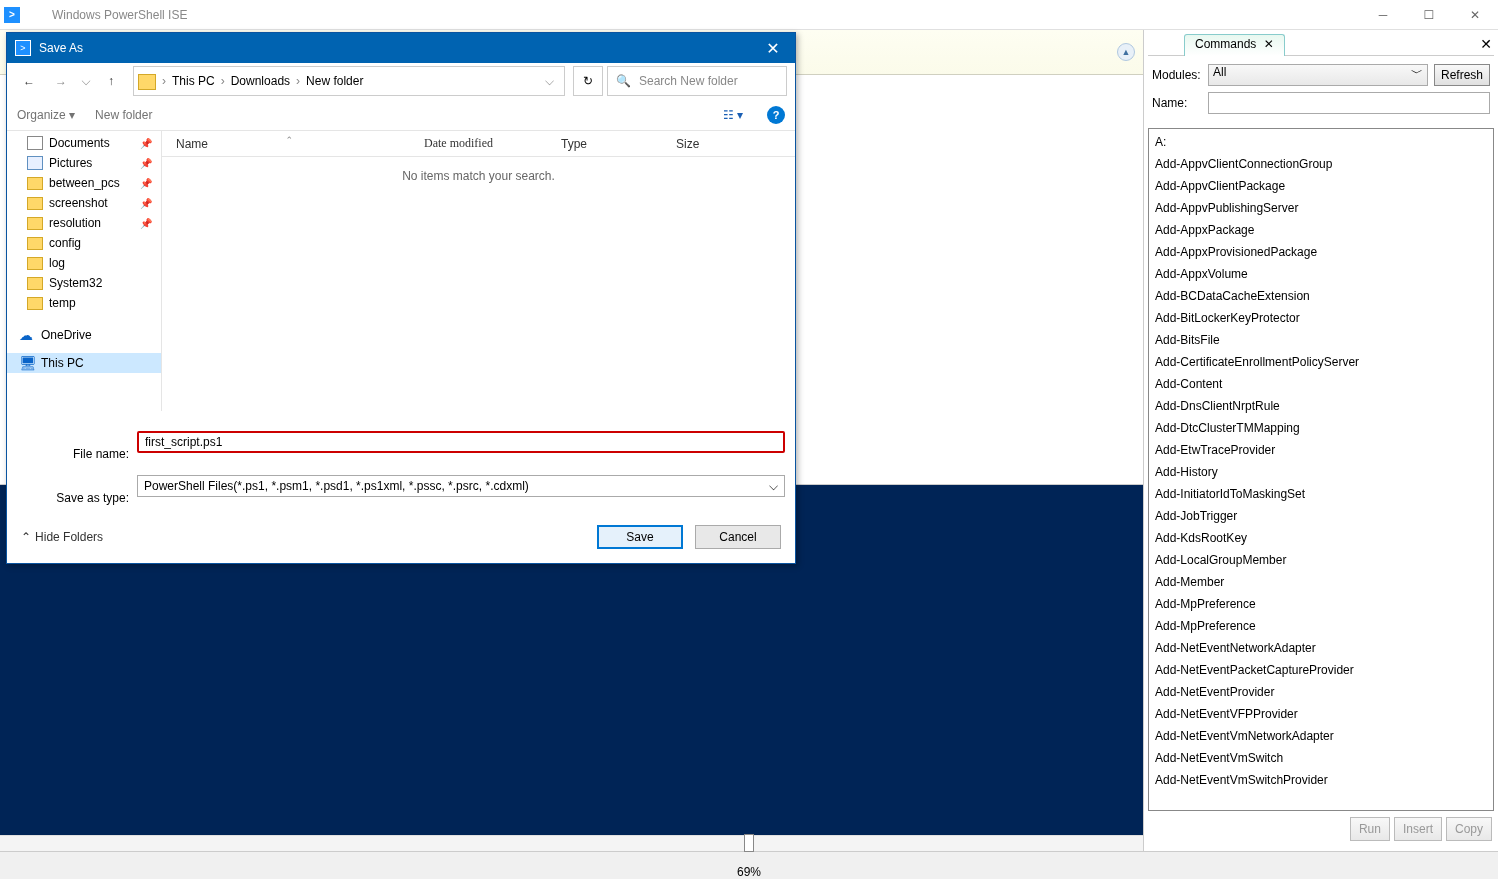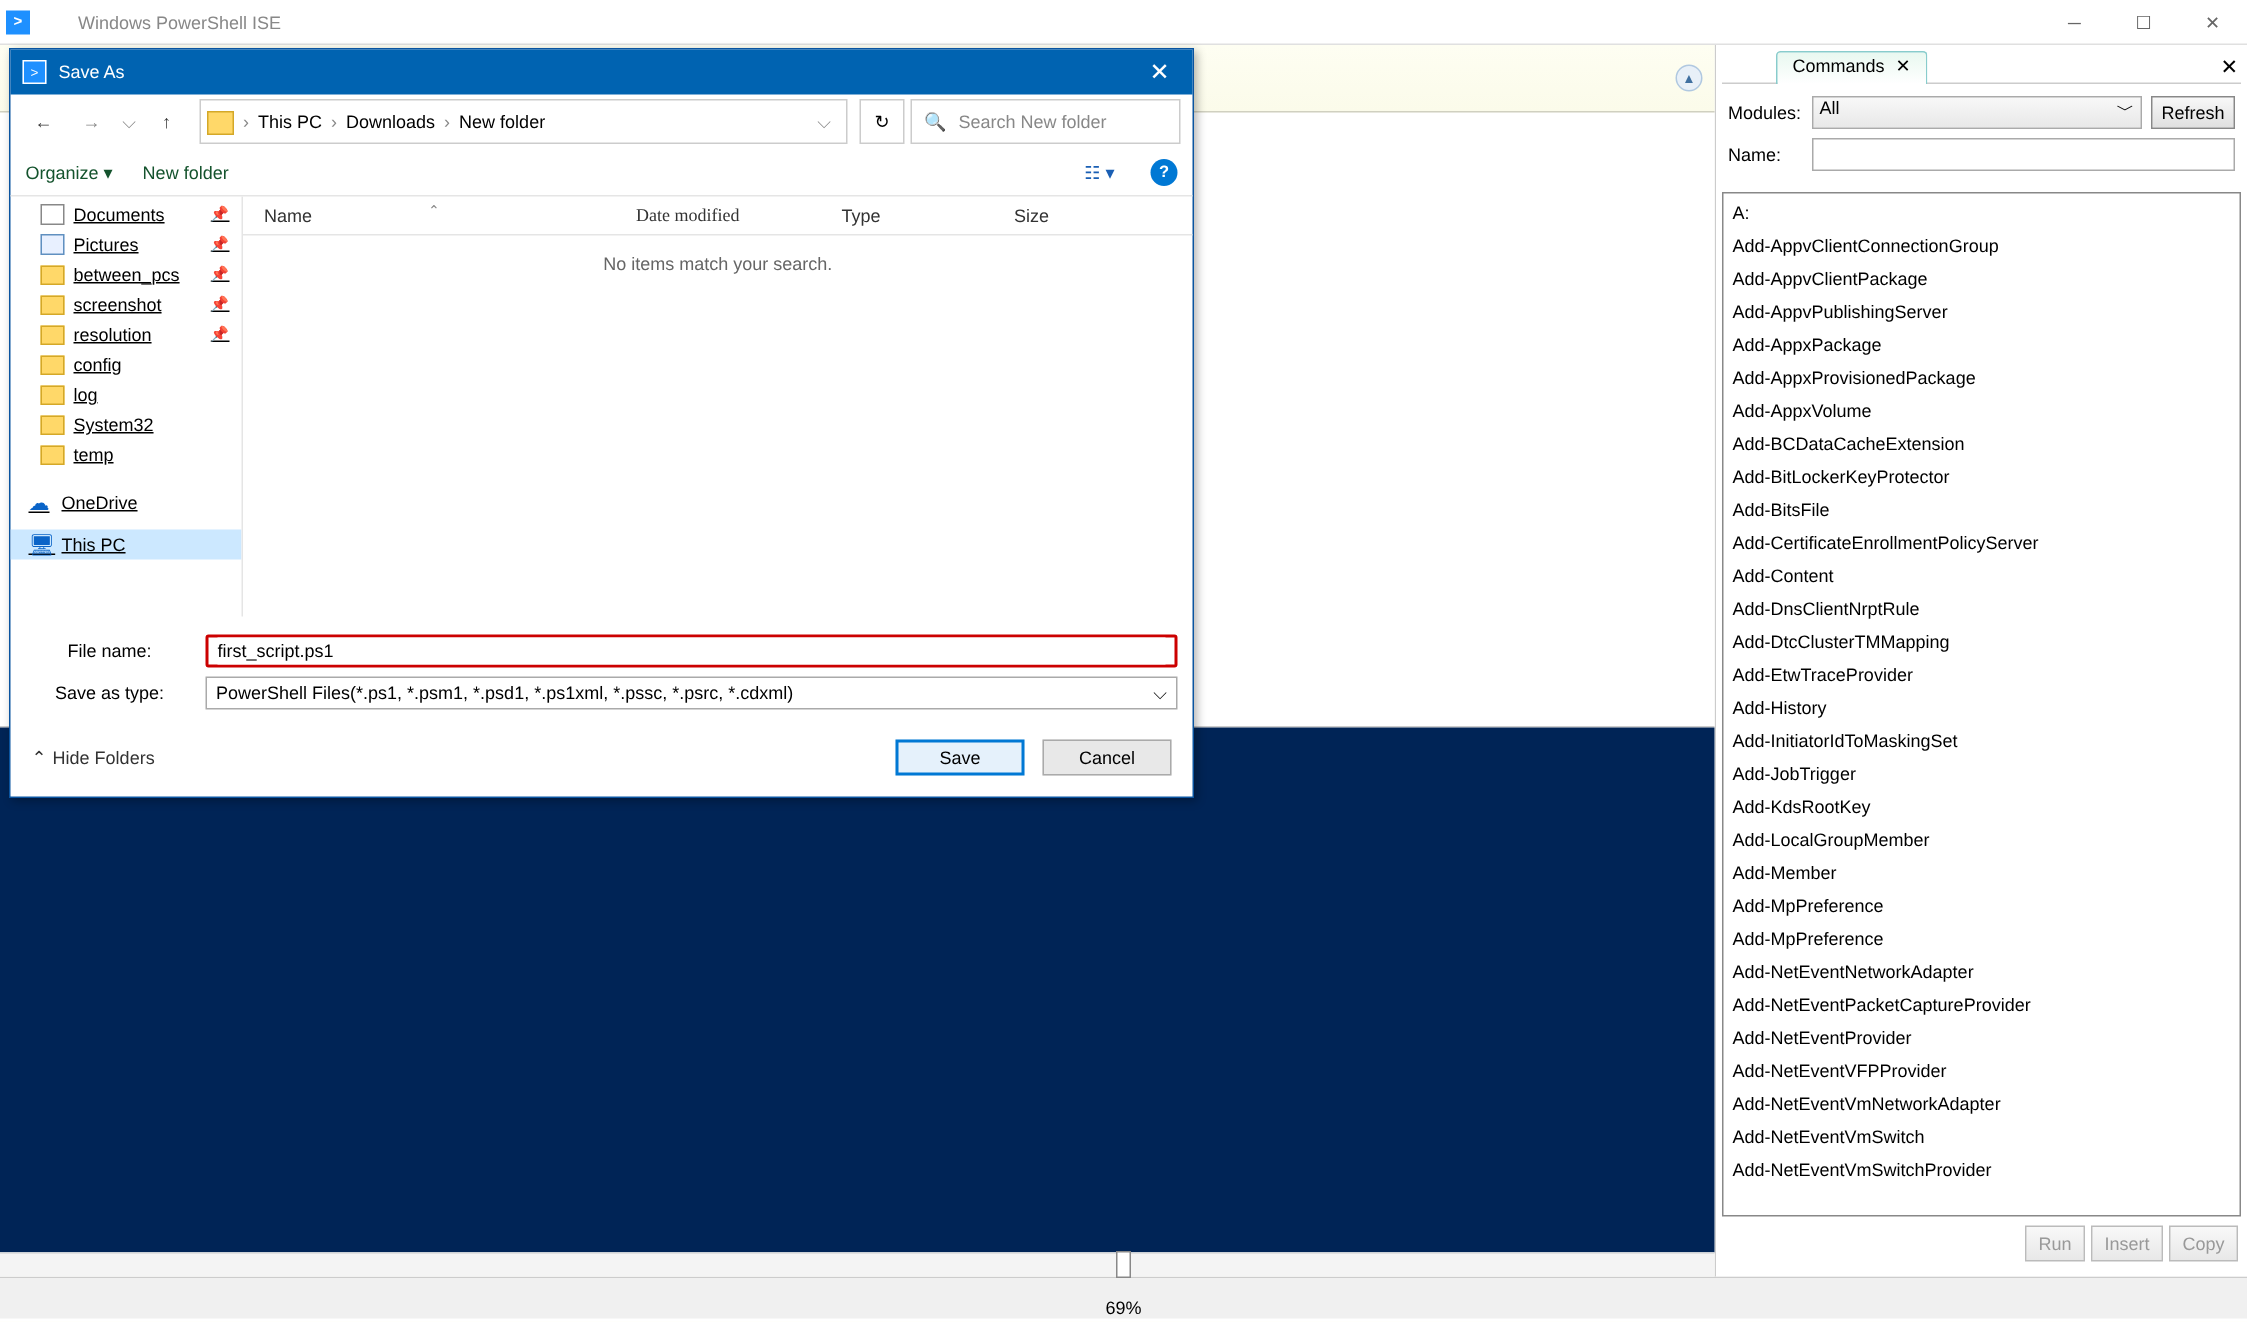--- a/index.html
+++ b/index.html
@@ -55,27 +55,27 @@
 .breadcrumb-box { flex: 1; height: 30px; border: 1px solid #ccc; display: flex; align-items: center; padding: 0 4px; margin: 0 4px; }
 .breadcrumb-box .folder-icon { width:18px; height:18px; margin-right:4px; display:inline-block; position:relative; }
 .breadcrumb-box .folder-icon::before { content:""; position:absolute; inset:2px 0 0 0; background:#ffd869; border:1px solid #d4a828;}
 .bc-seg { padding: 0 4px; }
 .bc-sep { color: #888; padding: 0 2px; }
 .bc-drop { margin-left:auto; color:#888; padding:0 6px; }
 .refresh-nav { width: 30px; height: 30px; border: 1px solid #ccc; display:flex; align-items:center; justify-content:center; }
 .search-box { width: 180px; height: 30px; border: 1px solid #ccc; display: flex; align-items: center; padding: 0 8px; color: #888; gap:8px;}
 .toolbar-row { height: 32px; border-bottom: 1px solid #e5e5e5; display: flex; align-items: center; padding: 0 10px; gap: 20px; }
 .toolbar-row .spacer { flex: 1; }
-.organize, .newfolder-btn { color: #14532d; cursor: pointer; }
+.organize, .newfolder-btn { color: #737373; cursor: pointer; }
 .view-btn, .help-btn { color: #1a5fb4; padding:2px 4px; }
 .help-btn { width:18px; height:18px; border-radius:50%; background:#0078d4; color:#fff; display:inline-flex; align-items:center; justify-content:center; font-size:11px; font-weight:bold;}
 
 .dialog-body { display: flex; height: 280px; }
 .nav-tree { width: 155px; border-right: 1px solid #e5e5e5; overflow: hidden; padding-top: 2px; }
-.tree-item { display: flex; align-items: center; padding: 3px 8px 3px 20px; gap: 6px; cursor: pointer; text-decoration: underline; }
+.tree-item { display: flex; align-items: center; padding: 3px 8px 3px 20px; gap: 6px; cursor: pointer; }
 .tree-item.selected { background: #cce8ff; }
 .tree-icon { width: 16px; height: 14px; display: inline-block; position: relative; flex-shrink:0;}
 .tree-icon.folder::before { content:""; position:absolute; inset:1px 0 0 0; background:#ffd869; border:1px solid #d4a828; }
 .tree-icon.doc::before { content:""; position:absolute; inset:0; background:#fff; border:1px solid #888; }
 .tree-icon.pic::before { content:""; position:absolute; inset:0; background:#e8f0ff; border:1px solid #6090c0; }
 .tree-icon.cloud { color:#0a64c8; font-size:14px; line-height:14px; }
 .tree-icon.pc { color:#0a64c8; font-size:14px; line-height:14px; }
 .pin { margin-left:auto; color:#888; font-size:10px;}
 
 .file-list { flex: 1; display: flex; flex-direction: column; }
@@ -83,21 +83,21 @@
 .fh-sort { color:#888; font-size:9px; position:absolute; left:50%; top:-2px;}
 .fh { padding: 0 14px; border-right: 1px solid transparent; position:relative;}
 .fh.name { flex: 0 0 248px; }
 .fh.date { flex: 0 0 137px; font-family: Liberation Serif, serif; }
 .fh.type { flex: 0 0 115px; }
 .fh.size { flex: 0 0 80px; }
 .file-empty { flex: 1; text-align: center; padding-top: 12px; color: #666; }
 
 .dialog-fields { padding: 12px 10px 4px 10px; }
 .field-row { display: flex; align-items: center; margin-bottom: 6px; gap: 8px; }
-.field-label { width: 112px; text-align: center; }
+.field-label { width: 112px; text-align: right; margin-top: 24px; }
 .field-input { flex: 1; height: 22px; border: 2px solid #c00; padding: 0 6px; border-radius:2px;}
 .field-input input { width:100%; height:100%; border:none; outline:none; font-size:12px; }
 .field-select { flex: 1; height: 22px; border: 1px solid #aaa; display:flex; align-items:center; padding:0 6px; justify-content:space-between; background:#fff;}
 .dialog-footer { display: flex; padding: 10px 14px 14px 14px; align-items: center; gap: 12px; }
 .dialog-footer .spacer { flex: 1; }
 .footer-btn { width: 86px; height: 24px; border: 1px solid #aaa; background: #e8e8e8; }
 .footer-btn.primary { border: 2px solid #0078d4; background: #e5f1fb; }
 .hide-folders { color: #333; cursor: pointer; display:flex; align-items:center; gap:4px;}
 
 

